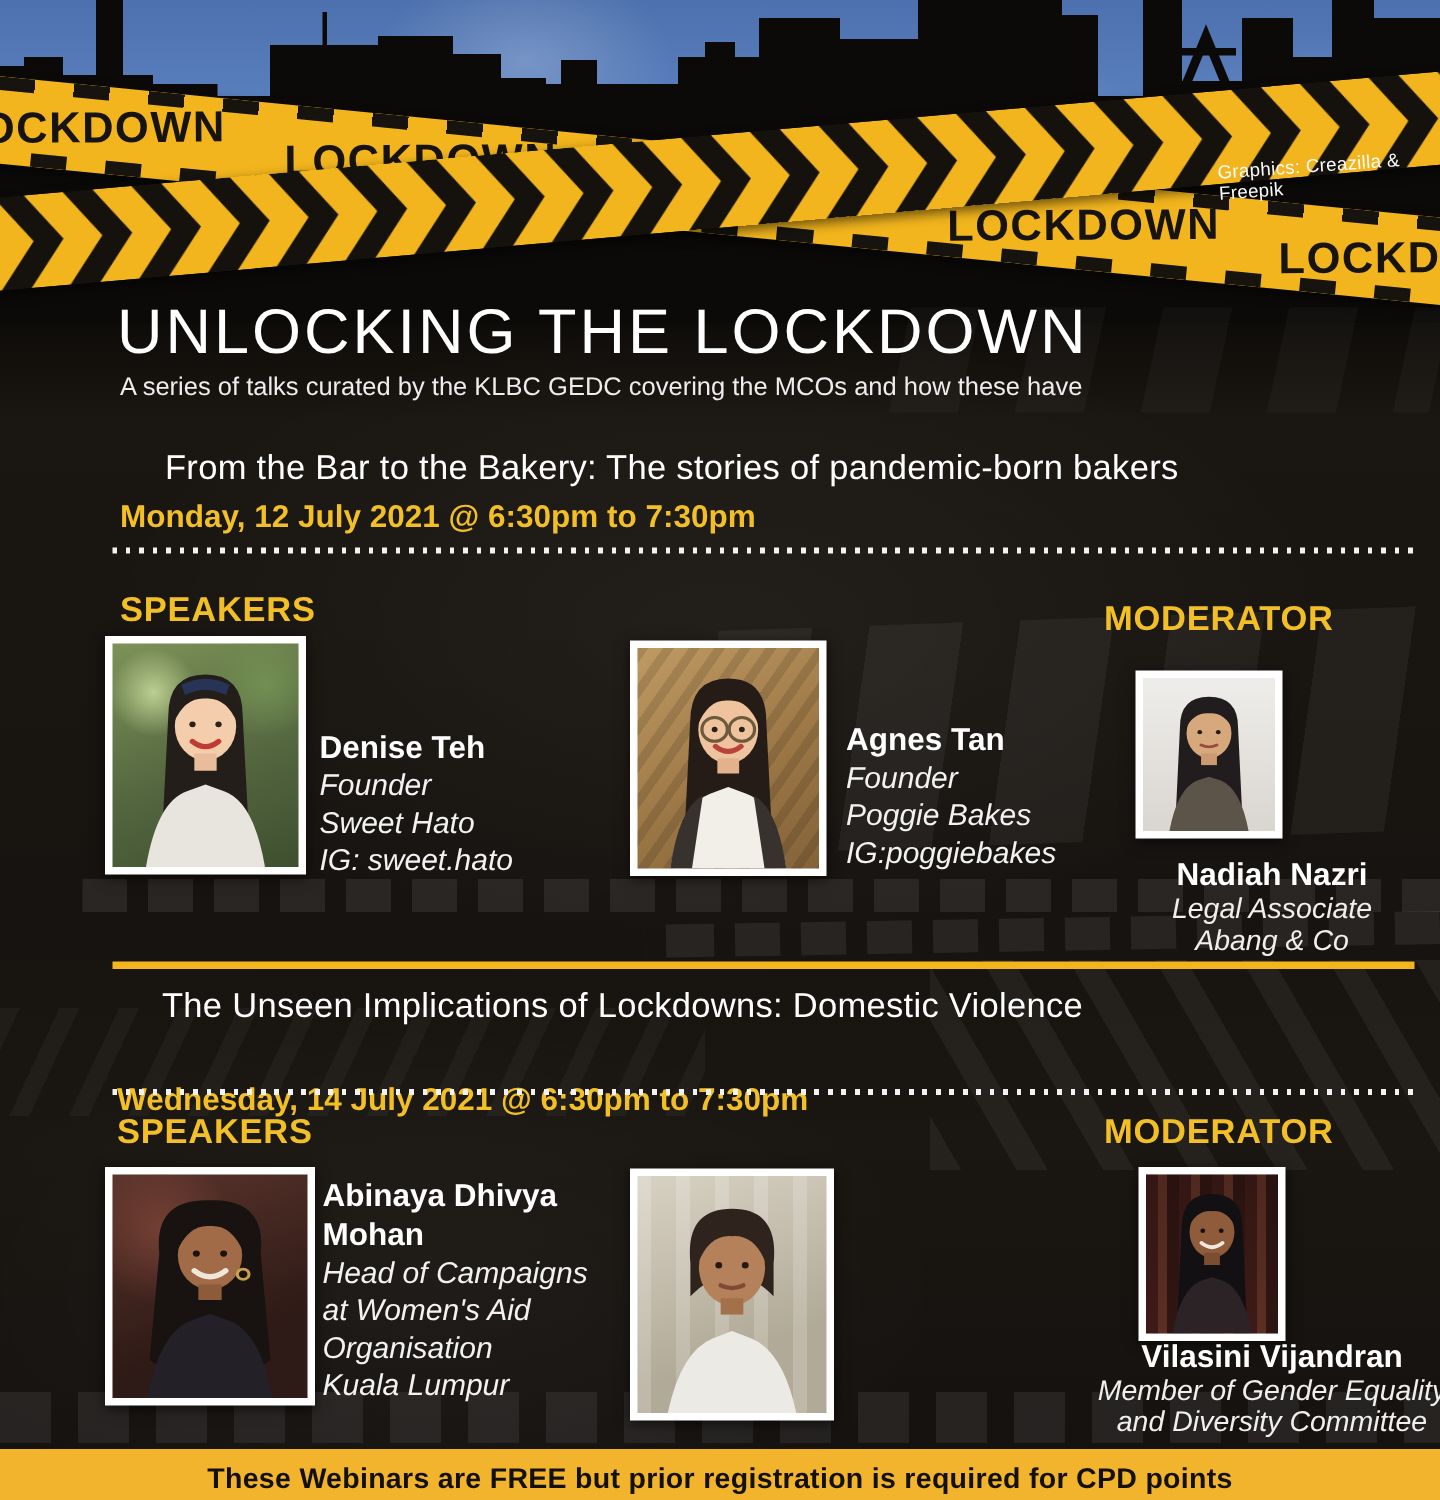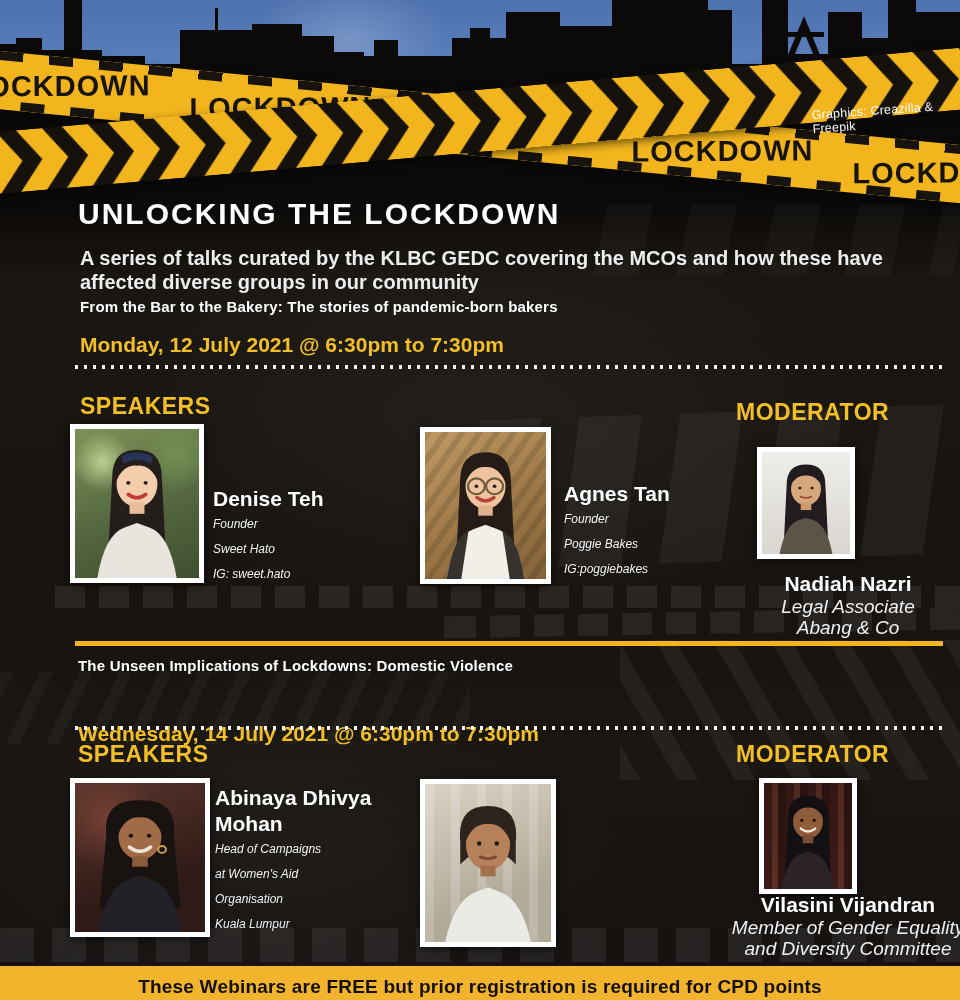--- a/index.html
+++ b/index.html
@@ -25,36 +25,36 @@
     background:repeating-linear-gradient(90deg,#17130e 0 24px,transparent 24px 50px);}
   .tape-text::before{top:0;}
   .tape-text::after{bottom:0;background-position:26px 0;}
   .tape-word{flex:0 0 auto;margin:0 18px 0 22px;font-weight:700;font-size:29px;letter-spacing:1px;
     color:#17130e;transform:rotate(-6deg);white-space:nowrap;}
   .tape-chevron{position:absolute;left:-50px;top:136px;width:1120px;height:62px;
     transform:rotate(-5deg);transform-origin:0 0;z-index:6;box-shadow:0 3px 8px rgba(0,0,0,.55);}
   .credit{position:absolute;left:812px;top:103px;z-index:9;color:#fbfbfb;font-size:12.5px;
     transform:rotate(-4deg);letter-spacing:.2px;}
   
-  .ttl{position:absolute;left:78px;top:197px;color:#fff;font-size:30px;font-weight:700;letter-spacing:2px;}
-  .sub{position:absolute;left:80px;top:246px;color:#ededed;font-size:20px;line-height:24px;font-weight:700;}
-  .ev-title{position:absolute;color:#fff;font-size:15px;font-weight:700;letter-spacing:.2px;}
+  .ttl{position:absolute;left:78px;top:197px;color:#fff;font-size:42px;font-weight:400;letter-spacing:2px;}
+  .sub{position:absolute;left:80px;top:246px;color:#ededed;font-size:17px;line-height:24px;font-weight:400;}
+  .ev-title{position:absolute;color:#fff;font-size:23px;font-weight:400;letter-spacing:.2px;margin-left:30px;}
   .ev-date{position:absolute;color:#f3bf27;font-size:21px;font-weight:700;}
   .dots{position:absolute;left:75px;width:868px;height:4px;
     background:repeating-linear-gradient(90deg,#f2f2f2 0 3px,transparent 3px 9px);}
   .rule{position:absolute;left:75px;top:641px;width:868px;height:5px;background:#f2b51d;}
   .sec-label{position:absolute;color:#f3bf27;font-size:23px;font-weight:700;letter-spacing:.5px;}
   
   .ph{position:absolute;background:#fff;padding:5px;box-shadow:0 2px 8px rgba(0,0,0,.6);}
   .ph .pic{width:100%;height:100%;position:relative;overflow:hidden;}
   .ph svg.person{position:absolute;left:0;top:0;width:100%;height:100%;}
   
   .sp-text{position:absolute;color:#fff;}
   .sp-name{font-size:21px;font-weight:700;line-height:26px;}
-  .sp-line{font-size:12px;font-style:italic;line-height:25px;color:#f2f2f2;}
+  .sp-line{font-size:20px;font-style:italic;line-height:25px;color:#f2f2f2;}
   .mod-text{position:absolute;text-align:center;color:#fff;margin-left:40px;}
   .mod-name{font-size:21px;font-weight:700;line-height:24px;}
   .mod-line{font-size:19px;font-style:italic;line-height:21px;color:#efefef;}
   
   .footer{position:absolute;left:0;top:966px;width:960px;height:42px;background:#f1b42c;
     display:flex;align-items:center;justify-content:center;z-index:4;}
   .footer-text{color:#131008;font-size:19px;font-weight:700;letter-spacing:.2px;}
   
   .tex{position:absolute;pointer-events:none;}
   .tex-film{left:470px;top:412px;width:490px;height:150px;opacity:.55;transform:skewX(-10deg) rotate(-2deg);
@@ -137,21 +137,20 @@
         <path d="M0,0 L20,0 L44,31 L20,62 L0,62 L24,31 Z" fill="#15120e"></path>
       </pattern>
     </defs>
     <rect width="1120" height="62" fill="url(#chev)"></rect>
   </svg>
   <div class="credit">Graphics: Creazilla &amp; Freepik</div>
 
   <div class="ttl">UNLOCKING THE LOCKDOWN</div>
   <div class="sub">
     <div>A series of talks curated by the KLBC GEDC covering the MCOs and how these have</div>
-    <div>affected diverse groups in our community</div>
   </div>
 
   <div class="ev-title" style="left:80px;top:298px;">From the Bar to the Bakery: The stories of pandemic-born bakers</div>
   <div class="ev-date" style="left:80px;top:333px;">Monday, 12 July 2021 @ 6:30pm to 7:30pm</div>
   <div class="dots" style="top:365px;"></div>
 
   <div class="sec-label" style="left:80px;top:393px;">SPEAKERS</div>
   <div class="sec-label" style="left:736px;top:399px;">MODERATOR</div>
 
   <div class="ph" style="left:70px;top:424px;width:124px;height:149px;">

